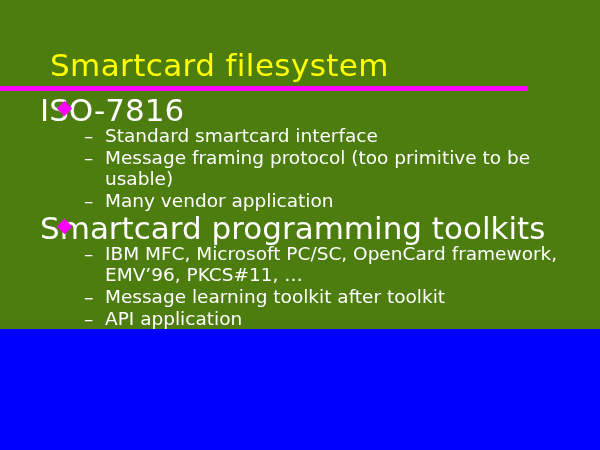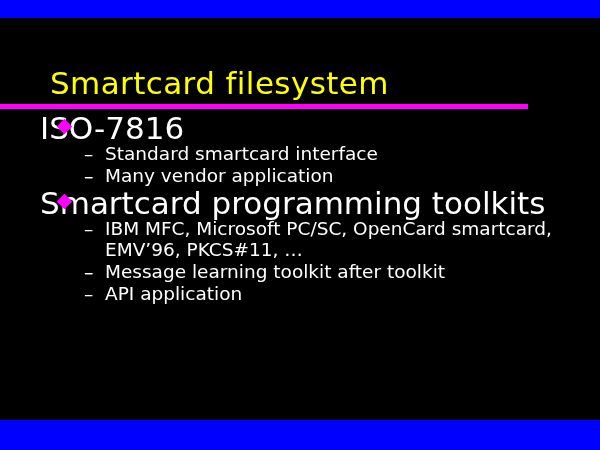--- a/index.html
+++ b/index.html
@@ -9,23 +9,22 @@
   body {
     width: 600px;
     height: 450px;
     overflow: hidden;
     background: #0000ff;
     font-family: "DejaVu Sans", sans-serif;
   }
   .slide {
     position: relative;
     width: 600px;
-    height: 402px;
-    background: #000000;
-    margin-top: 18px;
+    height: 329px;
+    background: #4d7c0f;
   }
   .slide-title {
     position: absolute;
     left: 50px;
     top: 47px;
     font-size: 31px;
     line-height: 36px;
     color: #ffff00;
     letter-spacing: 0.4px;
     white-space: nowrap;
@@ -105,37 +104,38 @@
       <span class="l1-text">ISO-7816</span>
     </div>
 
     <div class="l2">
       <span class="dash">–</span>
       <span class="l2-text">Standard smartcard interface</span>
     </div>
 
     <div class="l2">
       <span class="dash">–</span>
+      <span class="l2-text">Message framing protocol (too primitive to be usable)</span>
     </div>
 
     <div class="l2">
       <span class="dash">–</span>
       <span class="l2-text">Many vendor application</span>
     </div>
 
     <div class="gap-small"></div>
 
     <div class="l1">
       <span class="bullet"></span>
       <span class="l1-text">Smartcard programming toolkits</span>
     </div>
 
     <div class="l2">
       <span class="dash">–</span>
-      <span class="l2-text">IBM MFC, Microsoft PC/SC, OpenCard smartcard, EMV’96, PKCS#11, …</span>
+      <span class="l2-text">IBM MFC, Microsoft PC/SC, OpenCard framework, EMV’96, PKCS#11, …</span>
     </div>
 
     <div class="l2">
       <span class="dash">–</span>
     </div>
 
     <div class="l2">
       <span class="dash">–</span>
       <span class="l2-text">Message learning toolkit after toolkit</span>
     </div>

